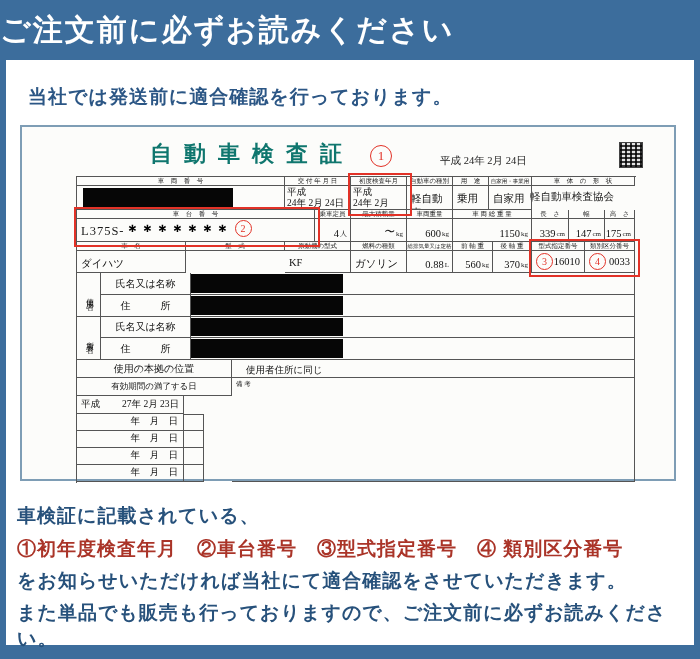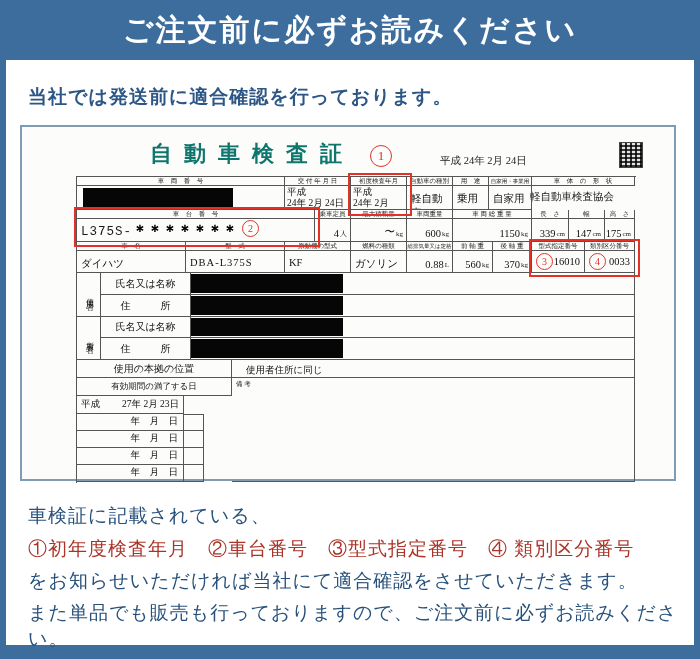--- a/index.html
+++ b/index.html
@@ -1,20 +1,20 @@
 <!DOCTYPE html>
 <html><head>
 <meta charset="utf-8">
 <style>
   html,body{margin:0;padding:0;}
   body{font-family:"Liberation Sans",sans-serif;background:#e8e8e8;}
   .page{position:relative;width:700px;height:659px;background:#3c6d9c;overflow:hidden;}
   .content{position:absolute;left:6px;top:60px;width:688px;height:585px;background:#ffffff;}
   .banner{position:absolute;left:0;top:0;width:700px;height:60px;background:#3c6d9c;
-          display:flex;align-items:center;justify-content:center;}
+          display:flex;align-items:center;}
   .banner-title{color:#ffffff;font-size:30px;font-weight:bold;letter-spacing:2px;}
   .intro{position:absolute;left:28px;top:84px;font-size:19px;font-weight:bold;color:#2b5685;letter-spacing:1px;}
 
   
   .certbox{position:absolute;left:20px;top:125px;width:656px;height:356px;box-sizing:border-box;
            border:2px solid #7e9db5;background:#fcfcfa;}
   .cert-title{position:absolute;left:128px;top:12px;font-family:"Liberation Serif",serif;
               font-size:22px;font-weight:600;color:#0f766e;letter-spacing:12px;}
   .cert-date{position:absolute;left:418px;top:27px;font-family:"Liberation Serif",serif;font-size:10.5px;color:#222;text-align:center;}
   .cert-issuer{position:absolute;left:508px;top:27px;font-family:"Liberation Serif",serif;font-size:10.5px;color:#222;margin-top:36px;}
@@ -32,32 +32,32 @@
   .val{font-family:"Liberation Serif",serif;font-size:10.5px;color:#101010;padding:3px 3px 0 4px;}
   .num{display:flex;align-items:flex-end;justify-content:flex-end;padding:0 3px 2px 0;
        font-family:"Liberation Serif",serif;font-size:10.5px;color:#101010;}
   .unit{font-size:7px;margin-left:1px;color:#222;line-height:9px;}
   .twoline{font-family:"Liberation Serif",serif;font-size:9.5px;line-height:11px;color:#101010;padding:1px 2px;}
   .vside{display:flex;align-items:center;justify-content:center;font-size:8px;color:#111;
          writing-mode:vertical-rl;text-orientation:upright;letter-spacing:2px;}
   .flab{display:flex;align-items:center;justify-content:center;font-size:10px;color:#111;}
   .bar{background:#060606;}
   .chassis{display:flex;align-items:flex-end;padding:1px 0 2px 4px;}
-  .ch-prefix{font-family:Liberation Mono, monospace;font-size:12.5px;letter-spacing:1px;color:#191919;}
+  .ch-prefix{font-family:Liberation Serif, serif;font-size:12.5px;letter-spacing:1px;color:#191919;}
   .ch-mask{font-weight:bold;font-size:16px;line-height:16px;letter-spacing:-1px;color:#000;}
   .redcircle{display:inline-flex;align-items:center;justify-content:center;
              border:1.5px solid #e23227;border-radius:50%;color:#e23227;
              font-family:"Liberation Serif",serif;}
   .rc-lg{width:20px;height:20px;font-size:13px;}
   .rc-md{width:15px;height:15px;font-size:10px;}
   .redbox{position:absolute;border:2px solid #e23227;background:transparent;}
   .idcell{display:flex;align-items:center;justify-content:space-between;padding:0 4px;
           font-family:"Liberation Serif",serif;font-size:10.5px;color:#101010;}
 
-  .footer-line{position:absolute;left:28px;font-size:19px;font-weight:normal;color:#27517b;letter-spacing:1px;}
+  .footer-line{position:absolute;left:17px;font-size:19px;font-weight:bold;color:#27517b;letter-spacing:1px;}
   .footer-red{color:#aa3428;}
 </style>
 </head>
 <body>
 
 <div class="page">
   <div class="banner">
     <div class="banner-title">ご注文前に必ずお読みください</div>
   </div>
   <div class="content"></div>
@@ -142,21 +142,20 @@
       <div class="c lab" style="left:109px;top:65px;width:99px;height:9px">型　式</div>
       <div class="c lab" style="left:208px;top:65px;width:66px;height:9px">原動機の型式</div>
       <div class="c lab" style="left:274px;top:65px;width:56px;height:9px">燃料の種類</div>
       <div class="c lab lab5" style="left:330px;top:65px;width:46px;height:9px">総排気量又は定格出力</div>
       <div class="c lab" style="left:376px;top:65px;width:40px;height:9px">前 軸 重</div>
       <div class="c lab" style="left:416px;top:65px;width:39px;height:9px">後 軸 重</div>
       <div class="c lab" style="left:455px;top:65px;width:53px;height:9px">型式指定番号</div>
       <div class="c lab" style="left:508px;top:65px;width:50px;height:9px">類別区分番号</div>
 
       <div class="c val" style="left:0;top:74px;width:109px;height:22px;padding-top:6px">ダイハツ</div>
-      <div class="c val" style="left:109px;top:74px;width:99px;height:22px;padding-top:6px;letter-spacing:1px">DBA-L375S</div>
       <div class="c val" style="left:208px;top:74px;width:66px;height:22px;padding-top:6px">KF</div>
       <div class="c val" style="left:274px;top:74px;width:56px;height:22px;padding-top:6px">ガソリン</div>
       <div class="c num" style="left:330px;top:74px;width:46px;height:22px">
         <span>0.88</span>
         <span class="unit">L</span>
       </div>
       <div class="c num" style="left:376px;top:74px;width:40px;height:22px">
         <span>560</span>
         <span class="unit">kg</span>
       </div>

